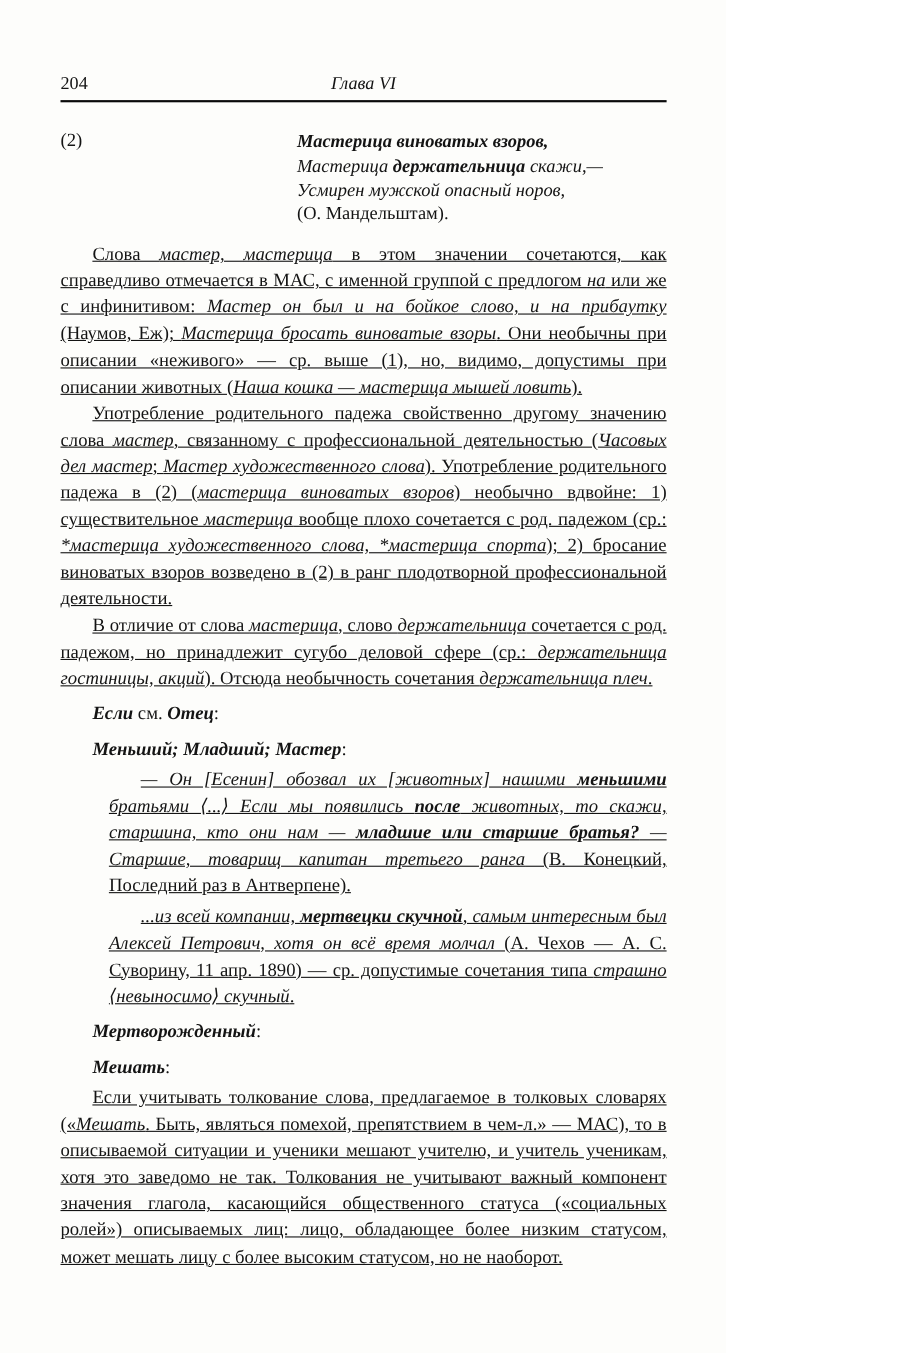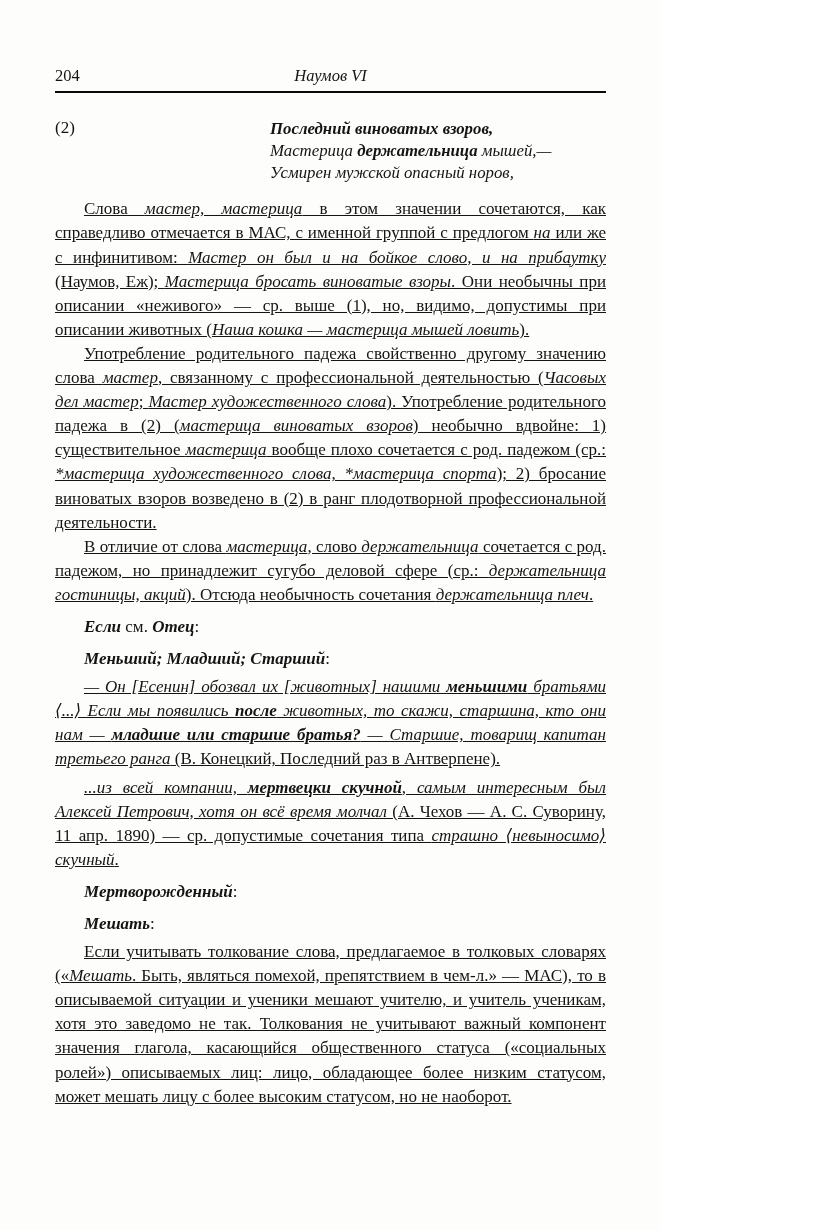--- a/index.html
+++ b/index.html
@@ -58,55 +58,56 @@
     text-align: justify;
     hyphens: auto;
     -webkit-hyphens: auto;
   }
   .indent { text-indent: 29px; text-decoration: underline; }
   .entry {
     margin: 8px 0 4px 0;
     text-indent: 29px;
     text-align: left;
   }
-  .quote { margin-bottom: 4px; }
+  .quote { margin-bottom: 4px; margin-left: 44px; }
   
   .seg-n { font-style: normal; font-weight: normal; }
   .seg-i { font-style: italic; }
   .seg-bi { font-weight: bold; font-style: italic; }
 </style>
 </head>
 <body>
 
 <div class="page">
 
   <header class="running-head">
     <span class="page-number">204</span>
-    <span class="chapter-title">Наумов VI</span>
+    <span class="chapter-title">Глава VI</span>
     <span class="head-spacer"></span>
   </header>
   <div class="head-rule"></div>
 
   <div class="poem-block">
     <span class="poem-label">(2)</span>
     <div class="poem-lines">
-      <div class="poem-line"><span class="seg-bi">Последний виноватых взоров,</span></div>
-      <div class="poem-line"><span class="seg-i">Мастерица </span><span class="seg-bi">держательница</span><span class="seg-i"> мышей,—</span></div>
+      <div class="poem-line"><span class="seg-bi">Мастерица виноватых взоров,</span></div>
+      <div class="poem-line"><span class="seg-i">Мастерица </span><span class="seg-bi">держательница</span><span class="seg-i"> скажи,—</span></div>
       <div class="poem-line"><span class="seg-i">Усмирен мужской опасный норов,</span></div>
+      <div class="poem-line"><span class="seg-n">(О. Мандельштам).</span></div>
     </div>
   </div>
 
   <main>
     <p class="para indent"><span class="seg-n">Слова </span><span class="seg-i">мастер, мастерица</span><span class="seg-n"> в этом значении сочетаются, как справедливо отмечается в МАС, с именной группой с предлогом </span><span class="seg-i">на</span><span class="seg-n"> или же с инфинитивом: </span><span class="seg-i">Мастер он был и на бойкое слово, и на прибаутку</span><span class="seg-n"> (Наумов, Еж); </span><span class="seg-i">Мастерица бросать виноватые взоры</span><span class="seg-n">. Они необычны при описании «неживого» — ср. выше (1), но, видимо, допустимы при описании животных (</span><span class="seg-i">Наша кошка — мастерица мышей ловить</span><span class="seg-n">).</span></p>
     <p class="para indent"><span class="seg-n">Употребление родительного падежа свойственно другому значению слова </span><span class="seg-i">мастер</span><span class="seg-n">, связанному с профессиональной деятельностью (</span><span class="seg-i">Часовых дел мастер</span><span class="seg-n">; </span><span class="seg-i">Мастер художественного слова</span><span class="seg-n">). Употребление родительного падежа в (2) (</span><span class="seg-i">мастерица виноватых взоров</span><span class="seg-n">) необычно вдвойне: 1) существительное </span><span class="seg-i">мастерица</span><span class="seg-n"> вообще плохо сочетается с род. падежом (ср.: </span><span class="seg-i">*мастерица художественного слова, *мастерица спорта</span><span class="seg-n">); 2) бросание виноватых взоров возведено в (2) в ранг плодотворной профессиональной деятельности.</span></p>
     <p class="para indent"><span class="seg-n">В отличие от слова </span><span class="seg-i">мастерица</span><span class="seg-n">, слово </span><span class="seg-i">держательница</span><span class="seg-n"> сочетается с род. падежом, но принадлежит сугубо деловой сфере (ср.: </span><span class="seg-i">держательница гостиницы, акций</span><span class="seg-n">). Отсюда необычность сочетания </span><span class="seg-i">держательница плеч</span><span class="seg-n">.</span></p>
 
     <p class="entry"><span class="seg-bi">Если</span><span class="seg-n"> см. </span><span class="seg-bi">Отец</span><span class="seg-n">:</span></p>
 
-    <p class="entry"><span class="seg-bi">Меньший; Младший; Старший</span><span class="seg-n">:</span></p>
+    <p class="entry"><span class="seg-bi">Меньший; Младший; Мастер</span><span class="seg-n">:</span></p>
     <p class="quote indent"><span class="seg-i">— Он [Есенин] обозвал их [животных] нашими </span><span class="seg-bi">меньшими</span><span class="seg-i"> братьями ⟨...⟩ Если мы появились </span><span class="seg-bi">после</span><span class="seg-i"> животных, то скажи, старшина, кто они нам — </span><span class="seg-bi">младшие или старшие братья?</span><span class="seg-i"> — Старшие, товарищ капитан третьего ранга</span><span class="seg-n"> (В. Конецкий, Последний раз в Антверпене).</span></p>
 
     <p class="quote indent"><span class="seg-i">...из всей компании, </span><span class="seg-bi">мертвецки скучной</span><span class="seg-i">, самым интересным был Алексей Петрович, хотя он всё время молчал</span><span class="seg-n"> (А. Чехов — А. С. Суворину, 11 апр. 1890) — ср. допустимые сочетания типа </span><span class="seg-i">страшно ⟨невыносимо⟩ скучный</span><span class="seg-n">.</span></p>
 
     <p class="entry"><span class="seg-bi">Мертворожденный</span><span class="seg-n">:</span></p>
 
     <p class="entry"><span class="seg-bi">Мешать</span><span class="seg-n">:</span></p>
 
     <p class="para indent"><span class="seg-n">Если учитывать толкование слова, предлагаемое в толковых словарях («</span><span class="seg-i">Мешать</span><span class="seg-n">. Быть, являться помехой, препятствием в чем-л.» — МАС), то в описываемой ситуации и ученики мешают учителю, и учитель ученикам, хотя это заведомо не так. Толкования не учитывают важный компонент значения глагола, касающийся общественного статуса («социальных ролей») описываемых лиц: лицо, обладающее более низким статусом, может мешать лицу с более высоким статусом, но не наоборот.</span></p>
   </main>

